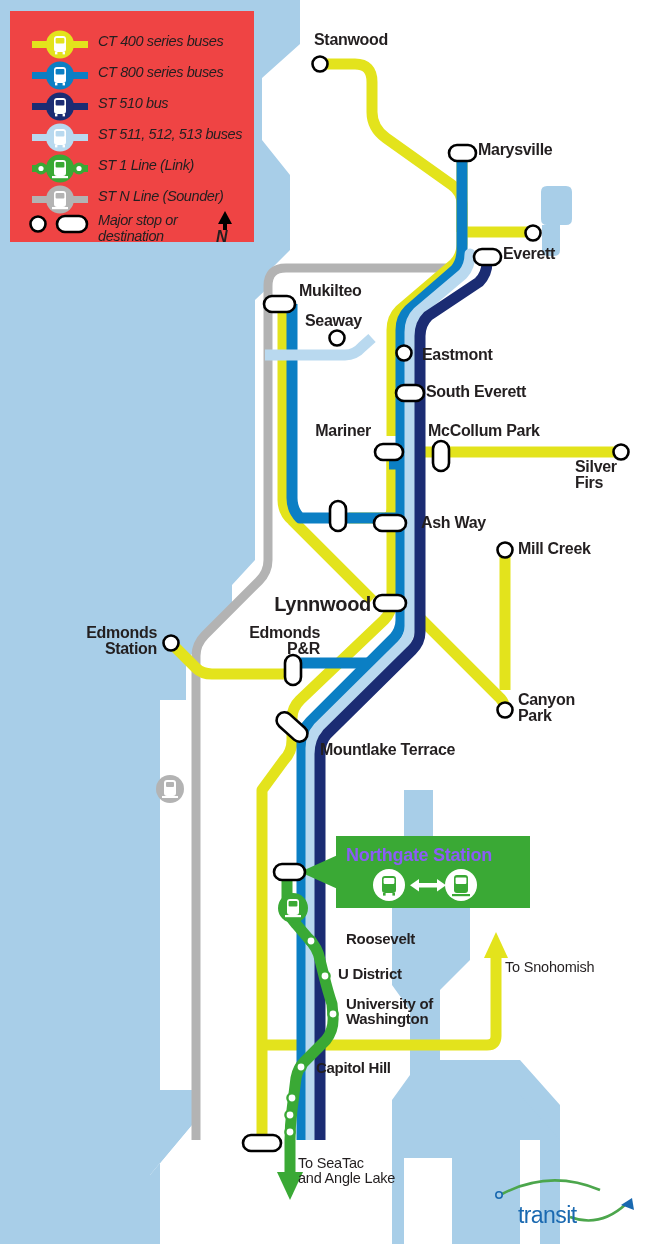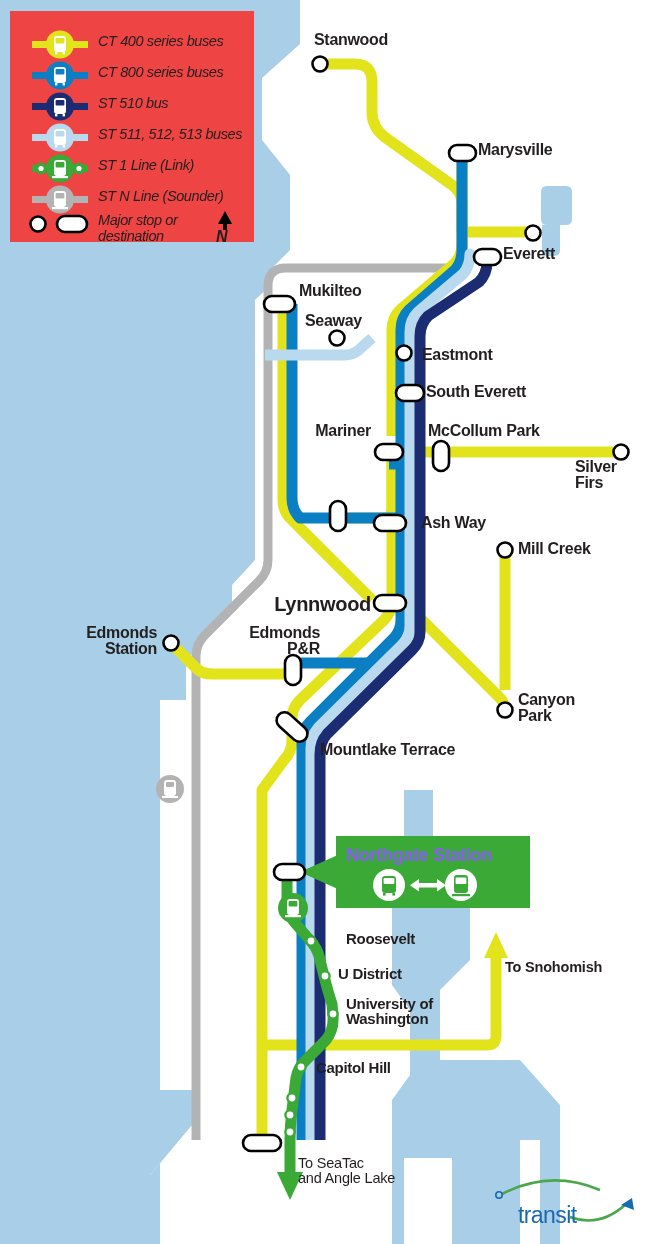--- a/index.html
+++ b/index.html
@@ -254,21 +254,21 @@
 Park</div>
   <div class="lbl" style="left:320px;top:742px;font-size:16px;">Mountlake Terrace</div>
   <div class="lbl" style="left:311px;top:931px;font-size:15px;margin-left:35px;">Roosevelt</div>
   <div class="lbl" style="left:338px;top:966px;font-size:15px;">U District</div>
   <div class="lbl" style="left:346px;top:996px;font-size:15px;">University of
 Washington</div>
   <div class="lbl" style="left:316px;top:1060px;font-size:15px;">Capitol Hill</div>
 
   <div class="callout-title" style="left:346px;top:845px;">Northgate Station</div>
 
-  <div class="lbl" style="left:505px;top:960px;font-size:14.5px;font-weight:bold;letter-spacing:-0.2px;">To Snohomish</div>
+  <div class="lbl" style="left:505px;top:960px;font-size:14.5px;font-weight:normal;letter-spacing:-0.2px;">To Snohomish</div>
   <div class="lbl" style="left:298px;top:1156px;font-size:14.5px;font-weight:normal;letter-spacing:-0.2px;">To SeaTac
 and Angle Lake</div>
 
   <div class="legend-box">
     <svg width="244" height="231" viewBox="0 0 244 231" style="position:absolute;left:0;top:0;">
 
       <g>
         <rect x="22" y="30" width="56" height="7" fill="#e3e31c"></rect>
         <circle cx="50" cy="33.5" r="14" fill="#e3e31c"></circle>
         <rect x="44" y="25" width="12" height="16" rx="3" fill="#ffffff"></rect>

